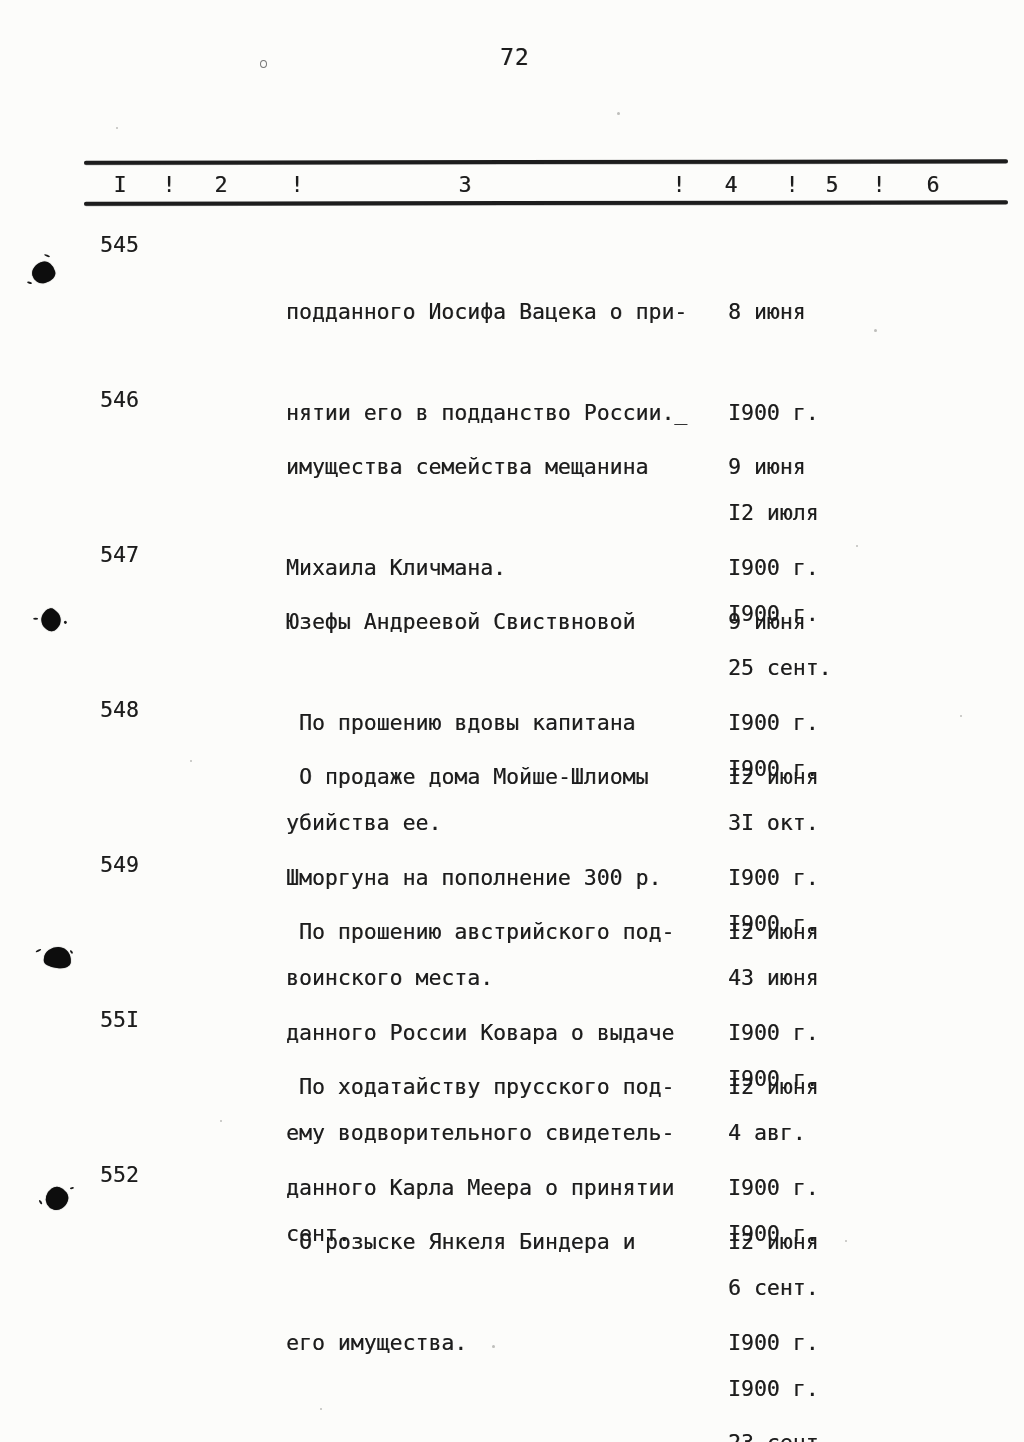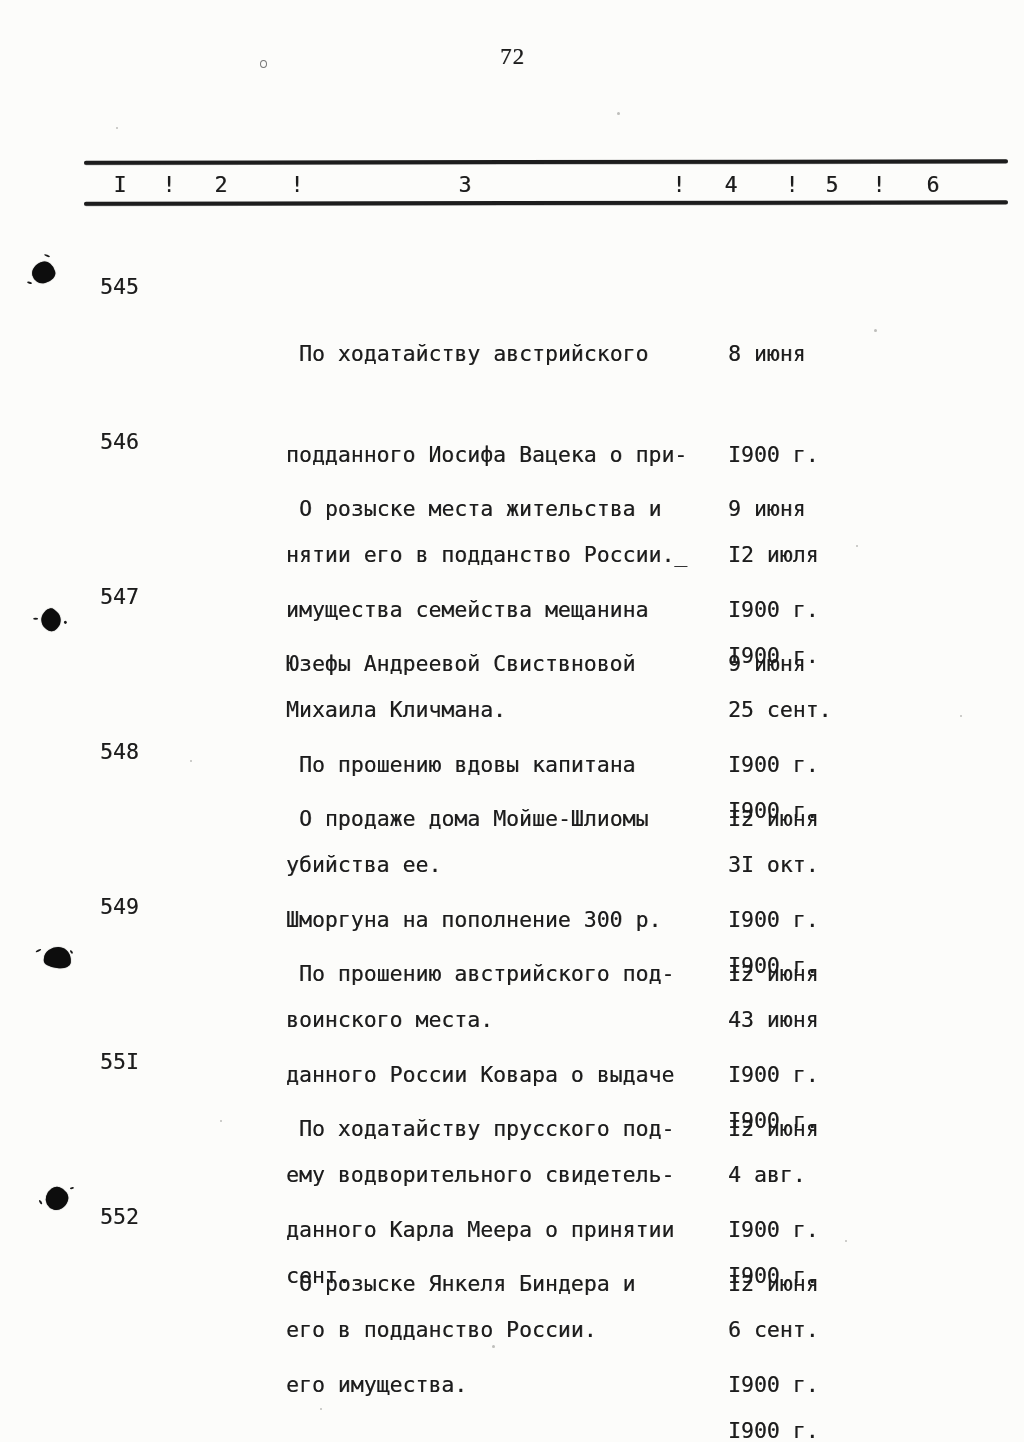--- a/index.html
+++ b/index.html
@@ -19,21 +19,20 @@
     text-shadow: 0.4px 0.4px 0.5px rgba(25,25,25,0.55);
   }
 
   
   .page-number {
     position: absolute;
     left: 500px;
     top: 44px;
     font-size: 23px;
     letter-spacing: 1px;
-    font-family: Liberation Serif, serif;
   }
 
   
   .rule {
     position: absolute;
     left: 84px;
     width: 924px;
     height: 3.5px;
     background: #1d1d1d;
     border-radius: 2px;
@@ -73,21 +72,20 @@
   .e5 { top: 848px; }
   .e6 { top: 1003px; }
   .e7 { top: 1158px; }
 
   .num, .desc, .dates {
     position: absolute;
     top: 0;
     font-size: 21.5px;
     line-height: 33.5px;
     white-space: pre;
-    margin-top: 42px;
   }
   .num   { left: 100px; }
   .desc  { left: 286px; width: 404px; }
   .dates { left: 728px; width: 150px; }
   .line { height: 33.5px; }
   .desc .line-first { padding-left: 13px; }
 
   
   .blot {
     position: absolute;
@@ -179,37 +177,35 @@
     <span class="header-cell">!</span>
     <span class="header-cell">5</span>
     <span class="header-cell">!</span>
     <span class="header-cell">6</span>
   </div>
   <div class="rule rule-bottom"></div>
 
   <div class="entry e1">
     <div class="num">545</div>
     <div class="desc">
-      <div class="line line-first">По ходатайству австрийского</div>
       <div class="line">подданного Иосифа Вацека о при-</div>
       <div class="line">нятии его в подданство России._</div>
       <div class="line"></div>
     </div>
     <div class="dates">
       <div class="line">8 июня</div>
       <div class="line">I900 г.</div>
       <div class="line">I2 июля</div>
       <div class="line">I900 г.</div>
     </div>
   </div>
 
   <div class="entry e2">
     <div class="num">546</div>
     <div class="desc">
-      <div class="line line-first">О розыске места жительства и</div>
       <div class="line">имущества семейства мещанина</div>
       <div class="line">Михаила Кличмана.</div>
       <div class="line"></div>
     </div>
     <div class="dates">
       <div class="line">9 июня</div>
       <div class="line">I900 г.</div>
       <div class="line">25 сент.</div>
       <div class="line">I900 г.</div>
     </div>
@@ -260,21 +256,20 @@
       <div class="line">4 авг.</div>
       <div class="line">I900 г.</div>
     </div>
   </div>
 
   <div class="entry e6">
     <div class="num">55I</div>
     <div class="desc">
       <div class="line line-first">По ходатайству прусского под-</div>
       <div class="line">данного Карла Меера о принятии</div>
-      <div class="line">его в подданство России.</div>
       <div class="line"></div>
     </div>
     <div class="dates">
       <div class="line">I2 июня</div>
       <div class="line">I900 г.</div>
       <div class="line">6 сент.</div>
       <div class="line">I900 г.</div>
     </div>
   </div>
 

